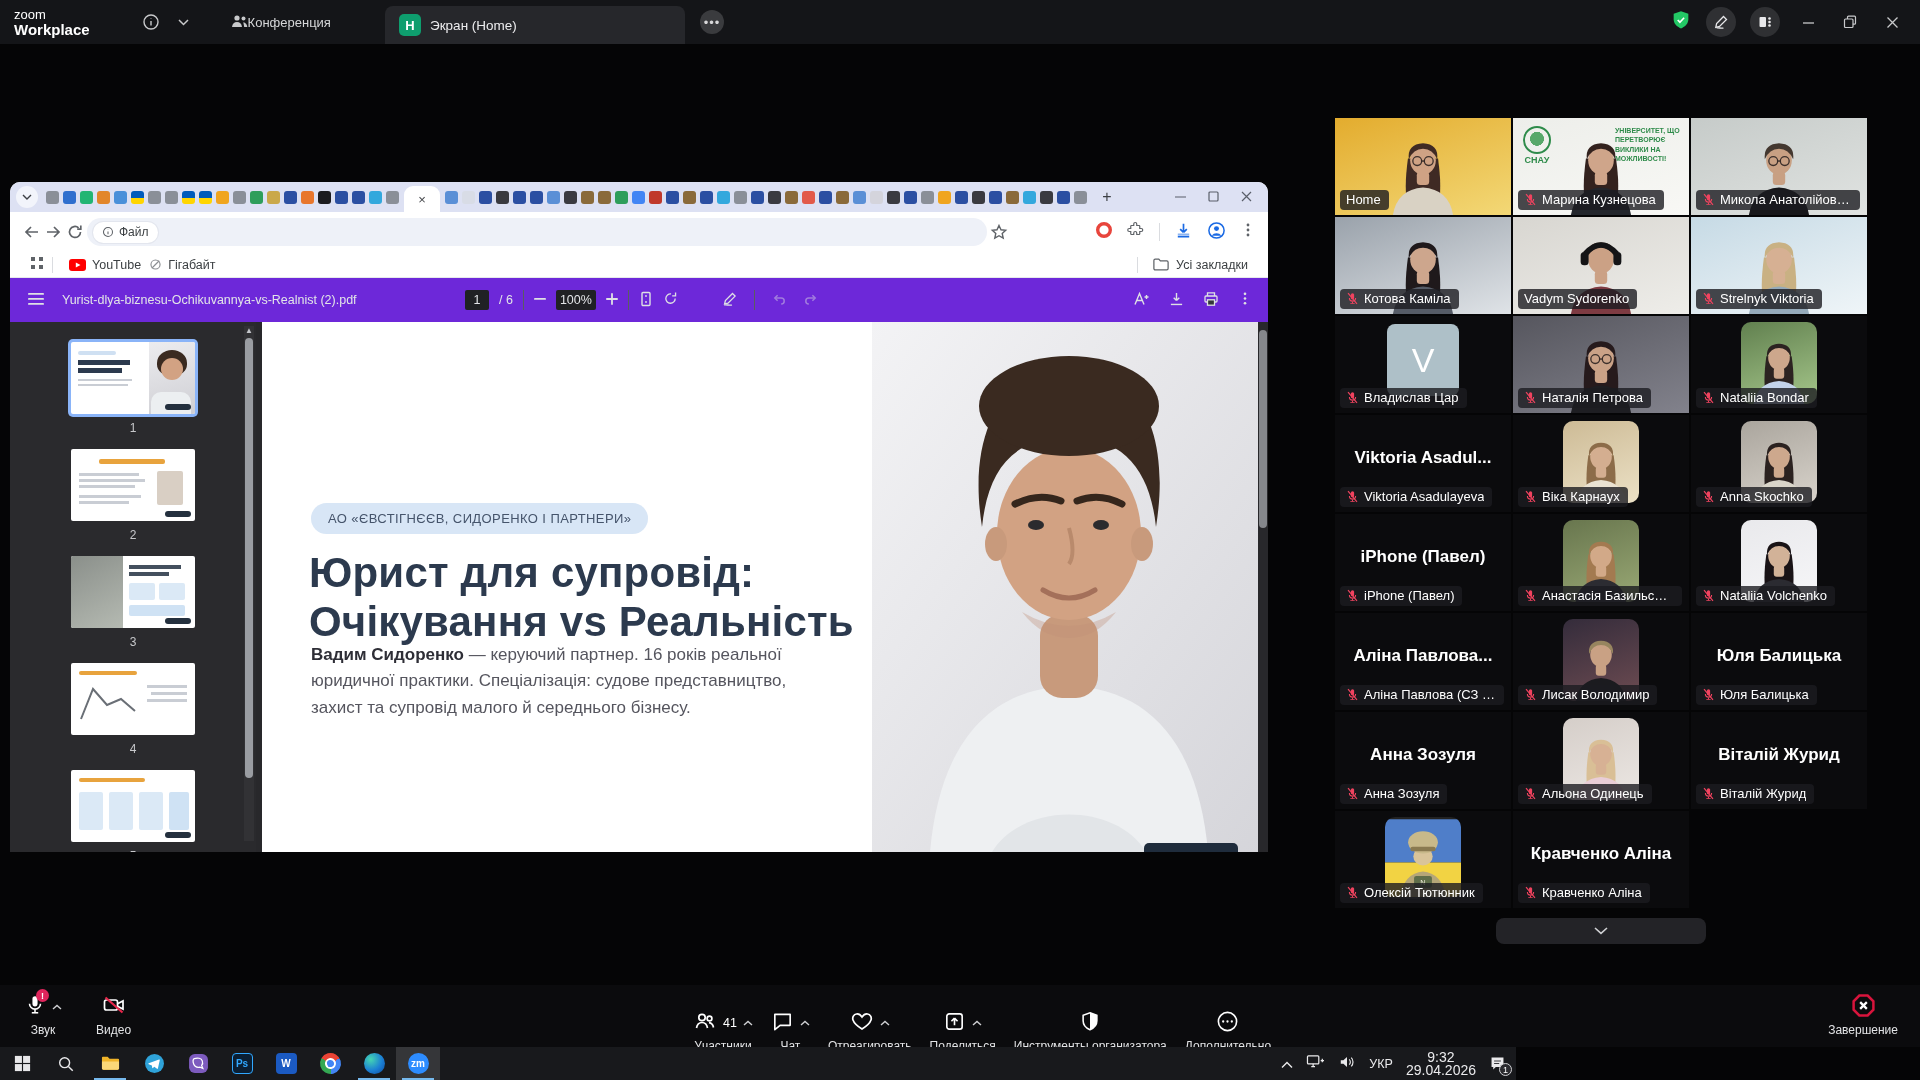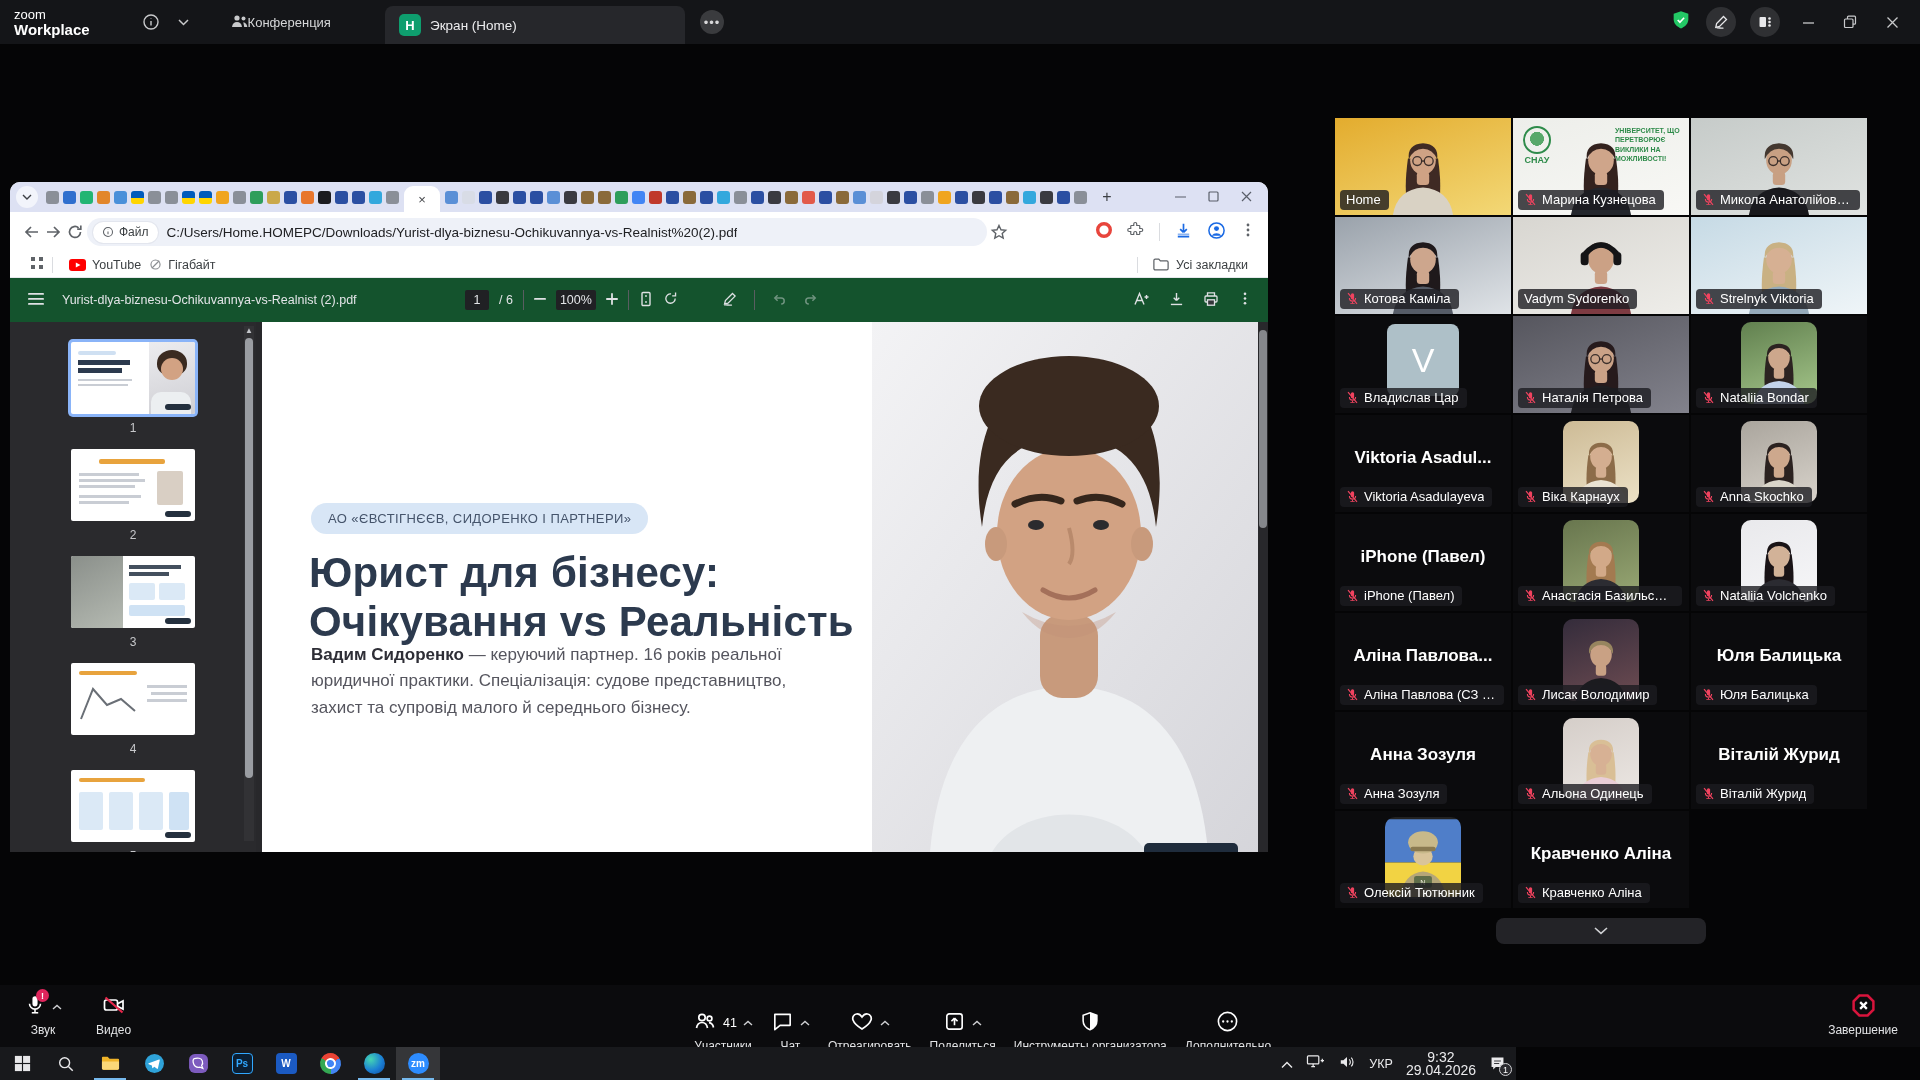--- a/index.html
+++ b/index.html
@@ -38,21 +38,21 @@
   .url-chip{background:#fff;border-radius:11px;height:21px;display:flex;align-items:center;gap:5px;padding:0 9px;font-size:12px;color:#3c4043;box-shadow:0 0 0 1px #e3e6ee}
   .url-text{font-size:13.5px;color:#202124;white-space:nowrap;overflow:hidden}
   .tb-right{margin-left:auto;display:flex;align-items:center;gap:14px}
   .tb-div{width:1px;height:18px;background:#dadce0}
   .bookmarks-bar{height:26px;background:#fff;border-bottom:1px solid #e6e8ec;display:flex;align-items:center;padding:0 20px;gap:8px;font-size:12.5px;color:#3c4043}
   .bm-item{display:flex;align-items:center;gap:6px}
   .bm-right{margin-left:auto;display:flex;align-items:center;gap:7px}
   .bm-sep{width:1px;height:16px;background:#dadce0;margin-right:8px}
 
   
-  .pdf-toolbar{height:44px;background:#14532d;display:flex;align-items:center;color:#e3e5e8;font-size:12.5px;position:relative}
+  .pdf-toolbar{height:44px;background:#6d28d9;display:flex;align-items:center;color:#e3e5e8;font-size:12.5px;position:relative}
   .pdf-burger{margin-left:18px}
   .pdf-name{margin-left:18px;max-width:330px;white-space:nowrap;overflow:hidden;font-size:12.5px}
   .pdf-center{position:absolute;left:455px;display:flex;align-items:center;gap:10px}
   .pg-box{min-width:24px;height:20px;background:#202124;border-radius:2px;display:flex;align-items:center;justify-content:center;padding:0 4px}
   .pdf-vdiv{width:1px;height:20px;background:#5a5d61}
   .pdf-annot{position:absolute;left:712px;display:flex;align-items:center;gap:16px}
   .dim{opacity:.45}
   .pdf-right{margin-left:auto;display:flex;align-items:center;gap:19px;padding-right:16px}
   .pdf-body{height:530px;display:flex}
   .pdf-sidebar{width:246px;background:#2a2a2d;position:relative;padding-top:20px;flex:none}
@@ -299,21 +299,20 @@
           </svg>
         </span>
       <div class="url-pill">
         <span class="url-chip">
           <svg width="12" height="12" viewBox="0 0 16 16" fill="none" stroke="#5f6368" stroke-width="1.4">
               <circle cx="8" cy="8" r="6"></circle>
               <path d="M8 5v.3M8 7.4V11"></path>
             </svg>
           <span>Файл</span>
         </span>
-        <span class="url-text">C:/Users/Home.HOMEPC/Downloads/Yurist-dlya-biznesu-Ochikuvannya-vs-Realnist%20(2).pdf</span>
       </div>
       <span class="nav-ic">
           <svg width="18" height="18" viewBox="0 0 18 18" fill="none" stroke="#5f6368" stroke-width="1.4">
             <path d="M9 2.5l2 4.3 4.7.5-3.5 3.2 1 4.6L9 12.7l-4.2 2.4 1-4.6L2.3 7.3 7 6.8z"></path>
           </svg>
         </span>
       <div class="tb-right">
         <span><svg width="18" height="18" viewBox="0 0 18 18">
               <circle cx="9" cy="9" r="6.3" fill="none" stroke="#e8453c" stroke-width="3.4"></circle>
             </svg></span>
@@ -510,21 +509,21 @@
           </div>
         <div class="sb-scroll">
             <span class="sb-arrow">▲</span>
             <div class="sb-thumb"></div>
           </div>
       </div>
       <div class="pdf-main">
         <div class="pdf-page">
           <span class="slide-badge">АО «ЄВСТІГНЄЄВ, СИДОРЕНКО І ПАРТНЕРИ»</span>
           <div class="slide-title">
-            <span>Юрист для бізнесу:</span><br>
+            <span>Юрист для супровід:</span><br>
             <span>Очікування vs Реальність</span>
           </div>
           <p class="slide-body"><b>Вадим Сидоренко</b><span> — керуючий партнер. 16 років реальної юридичної практики. Спеціалізація: судове представництво, захист та супровід малого й середнього бізнесу.</span></p>
           <div class="slide-photo" id="slide-photo"><svg viewBox="0 0 394 530" preserveAspectRatio="xMidYMid slice" style="width:100%;height:100%">
                 <defs>
                   <linearGradient id="pg" x1="0" y1="0" x2="1" y2="1">
                     <stop offset="0" stop-color="#f3f3f5"></stop>
                     <stop offset="1" stop-color="#d5d5da"></stop>
                   </linearGradient>
                 </defs>

